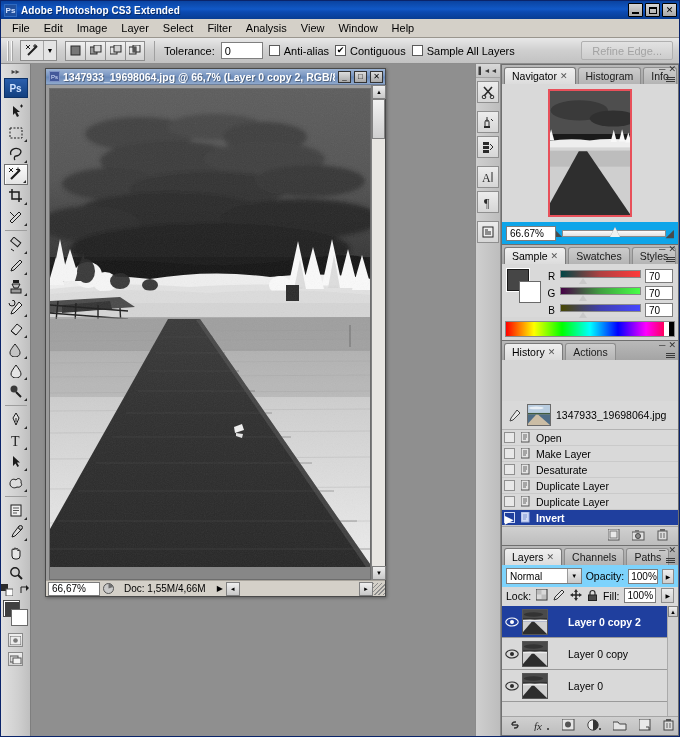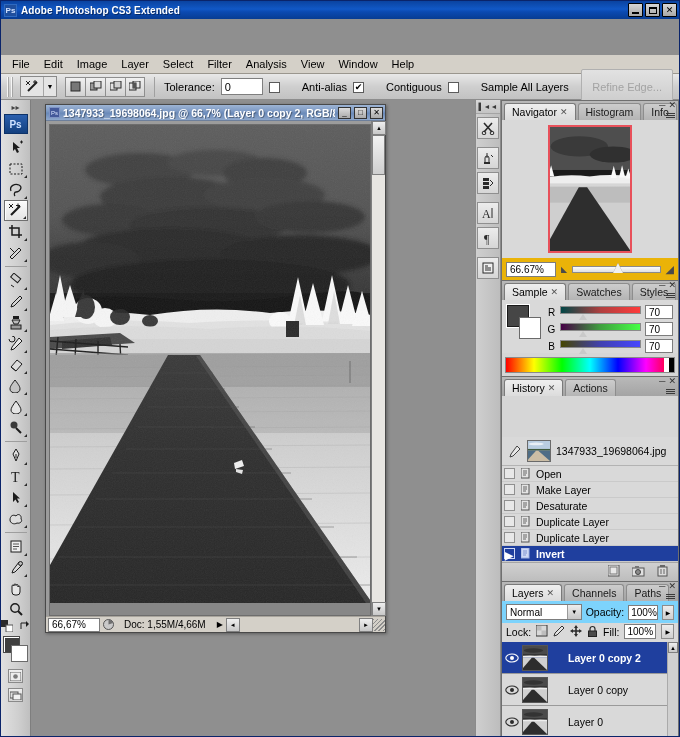--- a/index.html
+++ b/index.html
@@ -52,21 +52,21 @@
     position: relative;
   }
   .winbtn .g-min { width:7px; height:2px; background:#000; margin-top:5px; }
   .winbtn .g-max { width:8px; height:7px; border:1px solid #000; border-top-width:2px; }
 
   
   .menubar {
     height: 19px; background: #d4d0c8;
     border-bottom: 1px solid #9a968e;
     display: flex; align-items: center;
-    padding-left: 4px; flex: 0 0 auto; margin-top: 36px;
+    padding-left: 4px; flex: 0 0 auto;
   }
   .menu-item {
     padding: 2px 7px; font-size: 11px; color:#000; cursor: default;
   }
 
   
   .optbar {
     height: 26px;
     background: linear-gradient(180deg,#e8e8e8,#cfcfcf 50%,#c2c2c2);
     border-bottom: 1px solid #8d8d8d;
@@ -95,28 +95,28 @@
     background: linear-gradient(180deg,#f0f0f0,#d2d2d2);
     display:flex;align-items:center;justify-content:center;
   }
   .sel-mode:last-child { border-right:1px solid #8e8e8e; }
   .opt-sep { width:1px; height:20px; background:#a0a0a0; margin:0 3px; }
   .opt-label { font-size:11px; }
   .opt-input {
     width: 42px; height:17px; border:1px solid #7f7f7f; background:#fff;
     font-size:11px; padding:0 3px; font-family:"Liberation Sans",sans-serif;
   }
-  .opt-check { display:flex; align-items:flex-end; gap:22px; font-size:11px; }
+  .opt-check { display:flex; align-items:flex-start; gap:4px; font-size:11px; }
   .cbox {
     width:11px; height:11px; border:1px solid #5b5b5b; background:#fff;
     display:flex; align-items:center; justify-content:center;
     font-size:9px; line-height:1; color:#000;
   }
   .btn-refine {
-    margin-left:auto; height:35px; padding:0 10px;
+    margin-left:auto; height:19px; padding:0 10px;
     border:1px solid #b0b0b0; background:linear-gradient(180deg,#e2e2e2,#cccccc);
     color:#a3a3a3; font-size:11px; border-radius:2px;
     display:flex; align-items:center;
   }
 
   
   .workarea { flex:1; display:flex; position:relative; background:#8f8f8f; min-height:0; }
 
   
   .toolbox {
@@ -254,22 +254,22 @@
   .p-menu { position:absolute; right:3px; bottom:2px;
             display:flex; flex-direction:column; align-items:flex-end; gap:1px; }
   .p-menu .ln { width:9px;height:1px;background:#3a3a3a; }
   .p-ctl { position:absolute; right:2px; top:-1px; display:flex; gap:3px; font-size:9px; color:#333; }
 
   
   .nav-thumb-wrap { height:138px; background:#d9d9d9; display:flex;
                     align-items:center; justify-content:center; }
   .nav-thumb { width:84px; height:128px; position:relative; }
   .nav-view { position:absolute; inset:0; border:2px solid #e8505a; }
-  .nav-ctl { height:22px; display:flex; align-items:center; padding:0 4px; gap:5px;
-             background:#eab308; }
+  .nav-ctl { height:22px; display:flex; align-items:center; padding:0 4px; 
+             background:#0ea5e9; }
   .nav-zoom { width:50px;height:15px;border:1px solid #7d7d7d;background:#fff;
               font-size:10px; display:flex; align-items:center; padding-left:3px; }
   .zs-small { font-size:8px; color:#4a4a4a; }
   .zs-track { flex:1; height:7px; background:linear-gradient(180deg,#fbfbfb,#e0e0e0);
               border:1px solid #8a8a8a; position:relative; }
   .zs-thumb { position:absolute; left:46%; top:-4px; width:0;height:0;
               border-left:5px solid transparent;border-right:5px solid transparent;
               border-bottom:10px solid #f0f0f0; filter:drop-shadow(0 0 0 #777); }
   .zs-thumb::after{ content:""; position:absolute; left:-5px; top:0;
               width:0;height:0;border-left:5px solid transparent;border-right:5px solid transparent;

